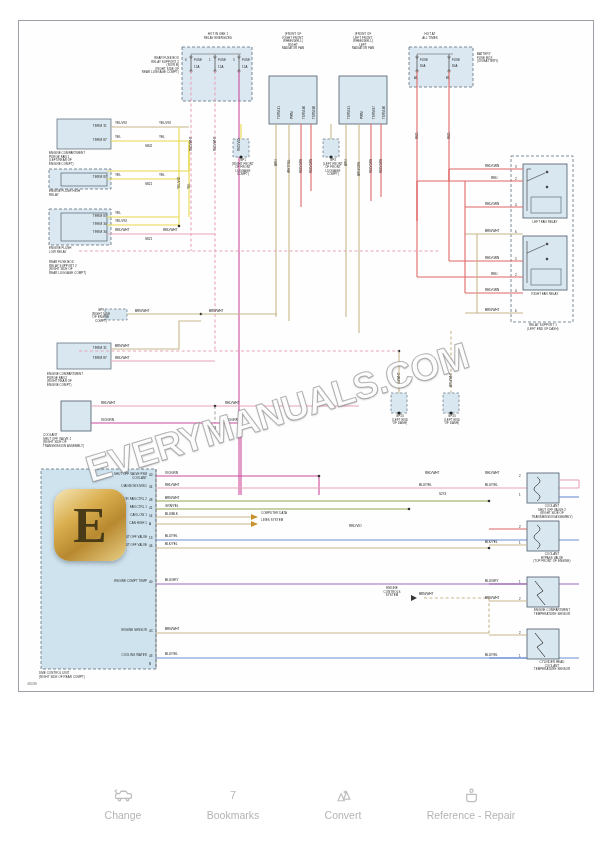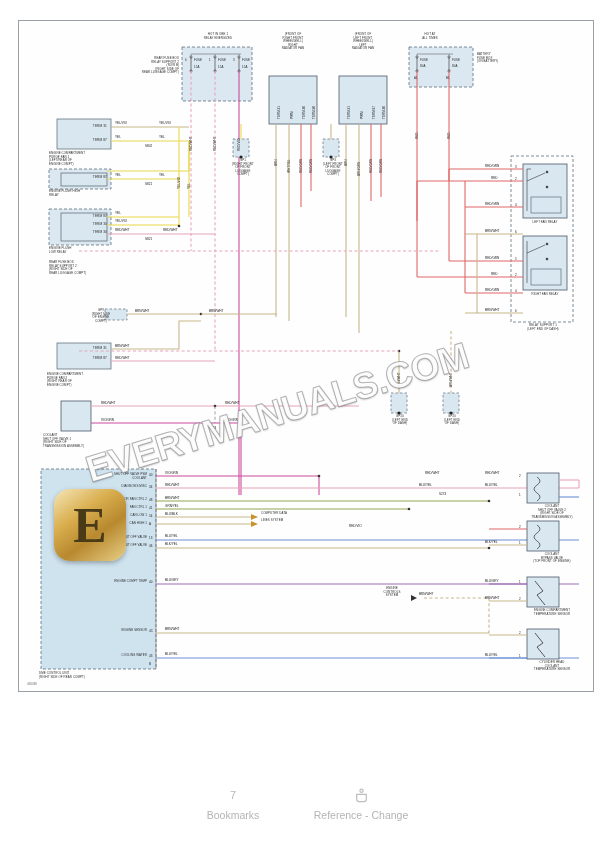--- a/index.html
+++ b/index.html
@@ -623,33 +623,55 @@
       <div id="wm-badge">
         <div class="glyph">E</div>
       </div>
       <div id="wm-text">EVERYMANUALS.COM</div>
 
     </div>
   </div>
 
   <div id="toolbar">
 
+    <div class="tb-item">
+      <div class="tb-icon">
+        <svg width="19" height="16" viewBox="0 0 24 20" fill="none" stroke="#bdbdbd" stroke-width="1.6">
+          <path d="M3 13 h18 a1 1 0 0 0 1-1 v-3 a2 2 0 0 0-2-2 h-3 l-2-3 h-6 l-2 3 h-3 a2 2 0 0 0-2 2 v3 a1 1 0 0 0 1 1z"></path>
+          <circle cx="7" cy="14.5" r="1.6"></circle>
+            <circle cx="17" cy="14.5" r="1.6"></circle>
+          <path d="M1 4 l3 -2 M1 4 l3 2" stroke-width="1.3"></path>
+        </svg>
+      </div>
+      <div class="tb-label">Change</div>
+    </div>
 
     <div class="tb-item">
       <div class="tb-count">7</div>
       <div class="tb-label">Bookmarks</div>
     </div>
 
 
+    <div class="tb-item">
+      <div class="tb-icon">
+        <svg width="19" height="16" viewBox="0 0 24 20" fill="none" stroke="#bdbdbd" stroke-width="1.5">
+          <path d="M5 16 l4 -9 l4 9z"></path>
+          <path d="M12 14 l4 -9 l4 9z"></path>
+          <path d="M14 3 v4"></path>
+          <path d="M12 5 h4"></path>
+        </svg>
+      </div>
+      <div class="tb-label">Convert</div>
+    </div>
 
     <div class="tb-item" style="width:120px;">
       <div class="tb-icon">
         <svg width="17" height="16" viewBox="0 0 20 20" fill="none" stroke="#bdbdbd" stroke-width="1.5">
           <circle cx="10" cy="3.5" r="2"></circle>
           <path d="M4 8 h12 v6 a3 3 0 0 1 -3 3 h-6 a3 3 0 0 1 -3 -3z"></path>
         </svg>
       </div>
-      <div class="tb-label">Reference - Change</div>
+      <div class="tb-label">Reference - Repair</div>
     </div>
 
   </div>
 
 </div>
 
 </body></html>

